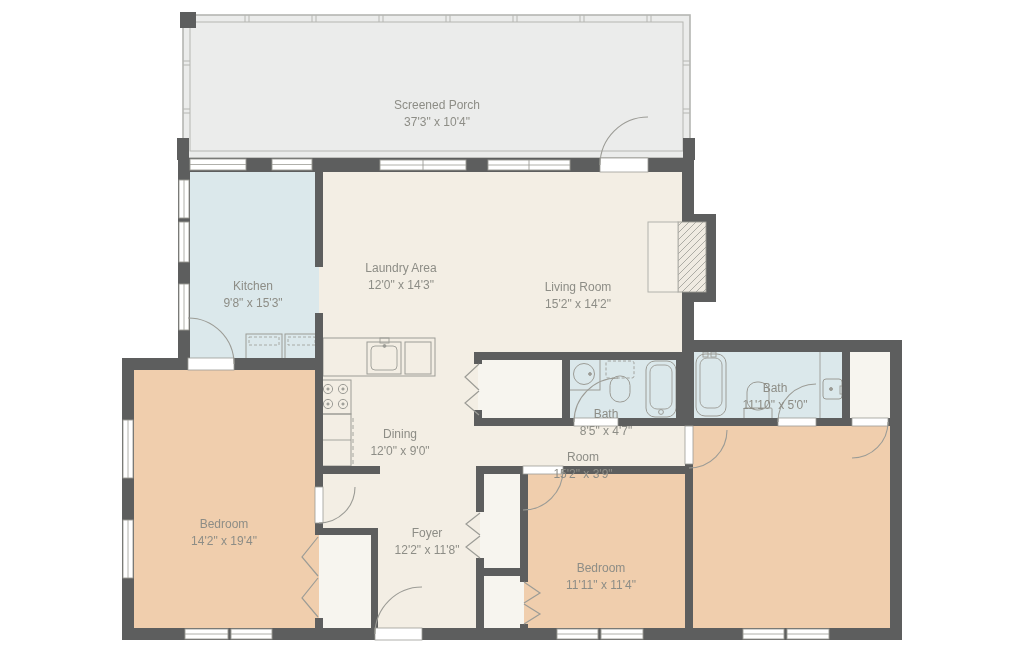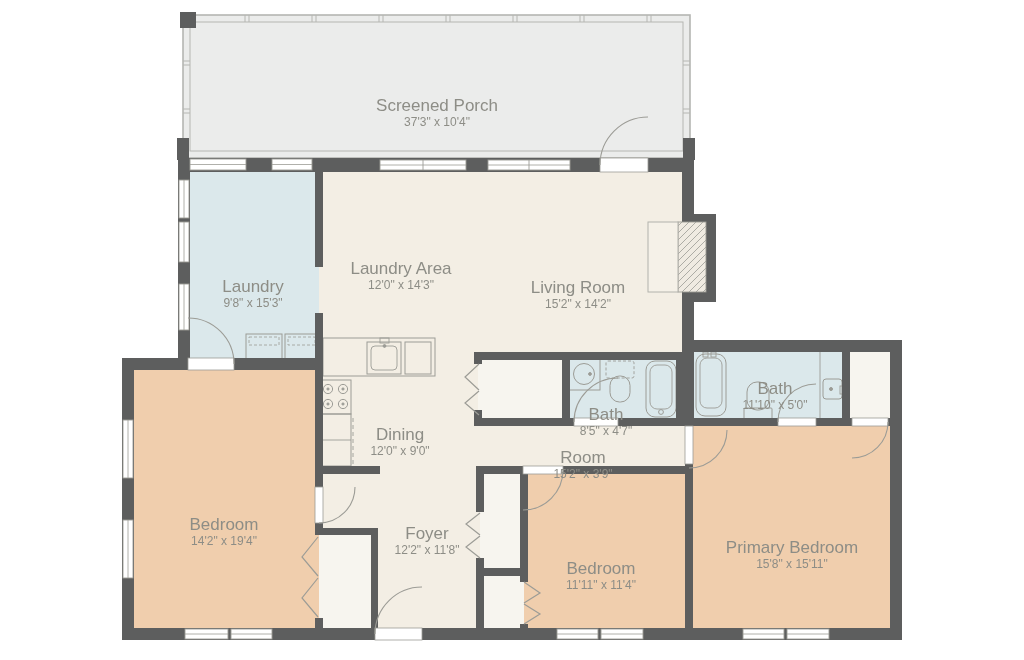--- a/index.html
+++ b/index.html
@@ -1,21 +1,21 @@
 <!DOCTYPE html>
 <html><head>
 <meta charset="utf-8">
 <style>
   html,body{margin:0;padding:0;background:#ffffff;}
   #stage{position:relative;width:1024px;height:660px;background:#ffffff;overflow:hidden;
          font-family:"Liberation Sans","DejaVu Sans",sans-serif;}
   #plan{position:absolute;left:0;top:0;}
   .rlabel{position:absolute;transform:translate(-50%,-50%);text-align:center;
           color:#8d8d86;pointer-events:none;white-space:nowrap;}
-  .rlabel .rname{display:block;font-size:17px;line-height:17px;margin-top:48px;}
+  .rlabel .rname{display:block;font-size:12px;line-height:17px;margin-top:48px;}
   .rlabel .rdims{display:block;font-size:12px;line-height:17px;}
 </style>
 </head>
 <body>
 
 <div id="stage">
   <svg id="plan" width="1024" height="660">
       <rect x="180" y="158" width="514" height="482" fill="#f3eee4"></rect>
       <rect x="694" y="340" width="208" height="300" fill="#f3eee4"></rect>
       <rect x="183" y="15" width="507" height="143" fill="#ebeceb"></rect>
@@ -206,21 +206,21 @@
       <path d="M 318 578 L 302 598 L 318 617" stroke="#9c9c96" stroke-width="1.2" fill="none"></path>
       <path d="M 524 582 L 540 593 L 524 603" stroke="#9c9c96" stroke-width="1.2" fill="none"></path>
       <path d="M 524 604 L 540 614 L 524 624" stroke="#9c9c96" stroke-width="1.2" fill="none"></path>
     </svg>
 
   <div class="rlabel" style="left:437px;top:90px">
     <span class="rname">Screened Porch</span>
     <span class="rdims">37'3" x 10'4"</span>
   </div>
   <div class="rlabel" style="left:253px;top:271px">
-    <span class="rname">Laundry</span>
+    <span class="rname">Kitchen</span>
     <span class="rdims">9'8" x 15'3"</span>
   </div>
   <div class="rlabel" style="left:401px;top:253px">
     <span class="rname">Laundry Area</span>
     <span class="rdims">12'0" x 14'3"</span>
   </div>
   <div class="rlabel" style="left:578px;top:272px">
     <span class="rname">Living Room</span>
     <span class="rdims">15'2" x 14'2"</span>
   </div>
@@ -245,17 +245,13 @@
     <span class="rdims">14'2" x 19'4"</span>
   </div>
   <div class="rlabel" style="left:427px;top:518px">
     <span class="rname">Foyer</span>
     <span class="rdims">12'2" x 11'8"</span>
   </div>
   <div class="rlabel" style="left:601px;top:553px">
     <span class="rname">Bedroom</span>
     <span class="rdims">11'11" x 11'4"</span>
   </div>
-  <div class="rlabel" style="left:792px;top:532px">
-    <span class="rname">Primary Bedroom</span>
-    <span class="rdims">15'8" x 15'11"</span>
-  </div>
 </div>
 
 </body></html>

